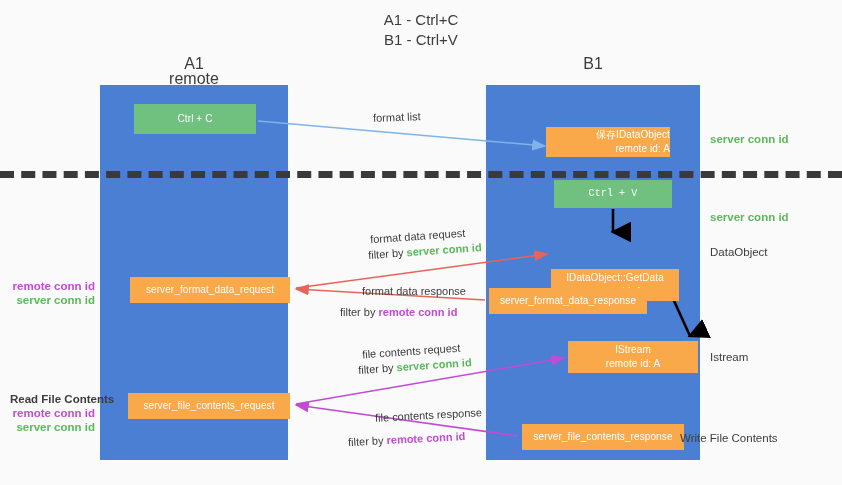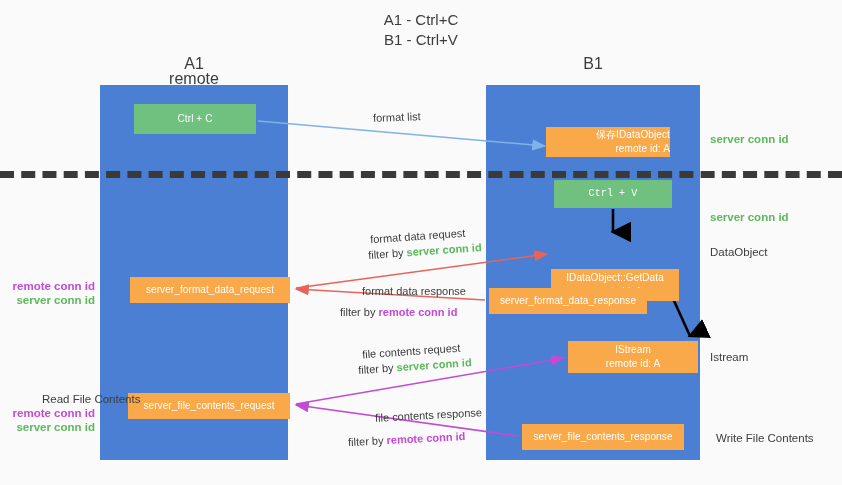--- a/index.html
+++ b/index.html
@@ -94,25 +94,25 @@
     white-space: nowrap;
   }
   .green-t  { color: #5cb85c; font-weight: bold; }
   .purple-t { color: #c24bd4; font-weight: bold; }
   .dark-t   { color: #3c3c3c; }
 
   #lbl-server-1 { left: 710px; top: 132px; }
   #lbl-server-2 { left: 710px; top: 210px; }
   #lbl-dataobject { left: 710px; top: 245px; }
   #lbl-istream    { left: 710px; top: 350px; }
-  #lbl-writefile  { left: 716px; top: 431px; }
+  #lbl-writefile  { left: 680px; top: 431px; }
 
   #lbl-left-1 { left: 10px; top: 279px; text-align: right; width: 85px; }
   #lbl-left-2 { left: 10px; top: 392px; text-align: right; width: 85px; }
-  #lbl-left-2 .rf { color: #3c3c3c; font-weight: normal; margin-left: 32px; }
+  #lbl-left-2 .rf { color: #3c3c3c; font-weight: bold; }
   .stacked span { display: block; }
 
   .edge-lbl {
     position: absolute;
     font-size: 11px;
     line-height: 14px;
     color: #3c3c3c;
     white-space: nowrap;
   }
   .edge-lbl .g { color: #5cb85c; font-weight: bold; }

